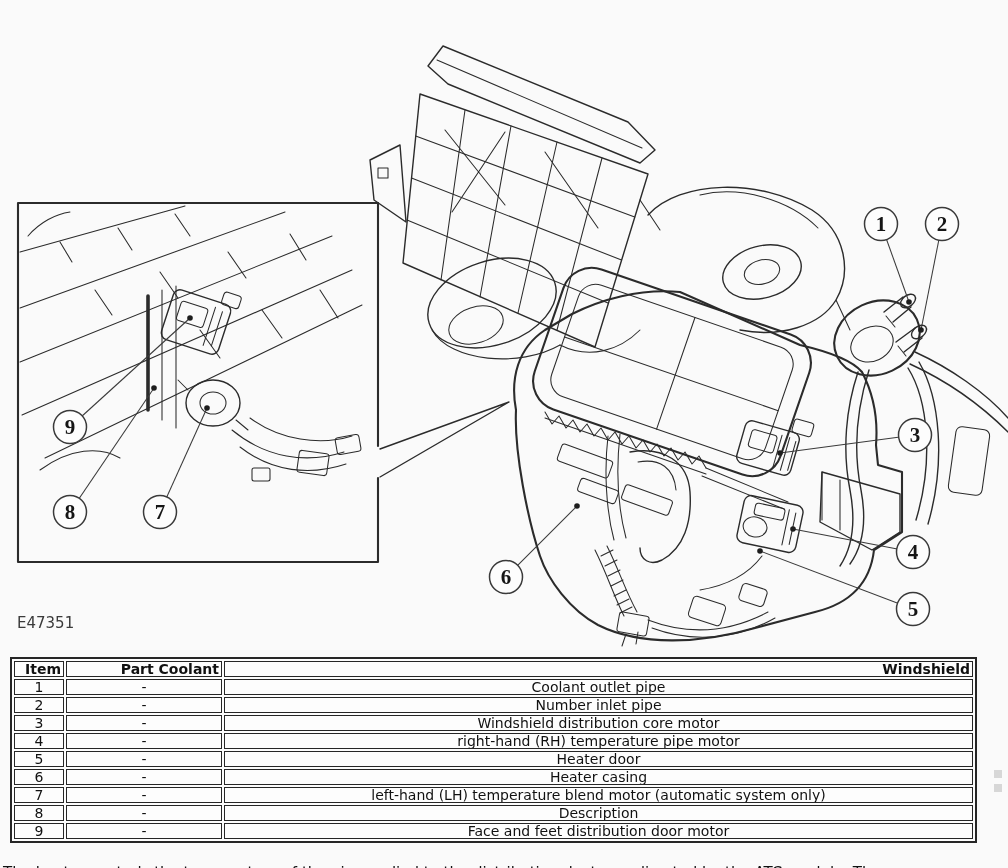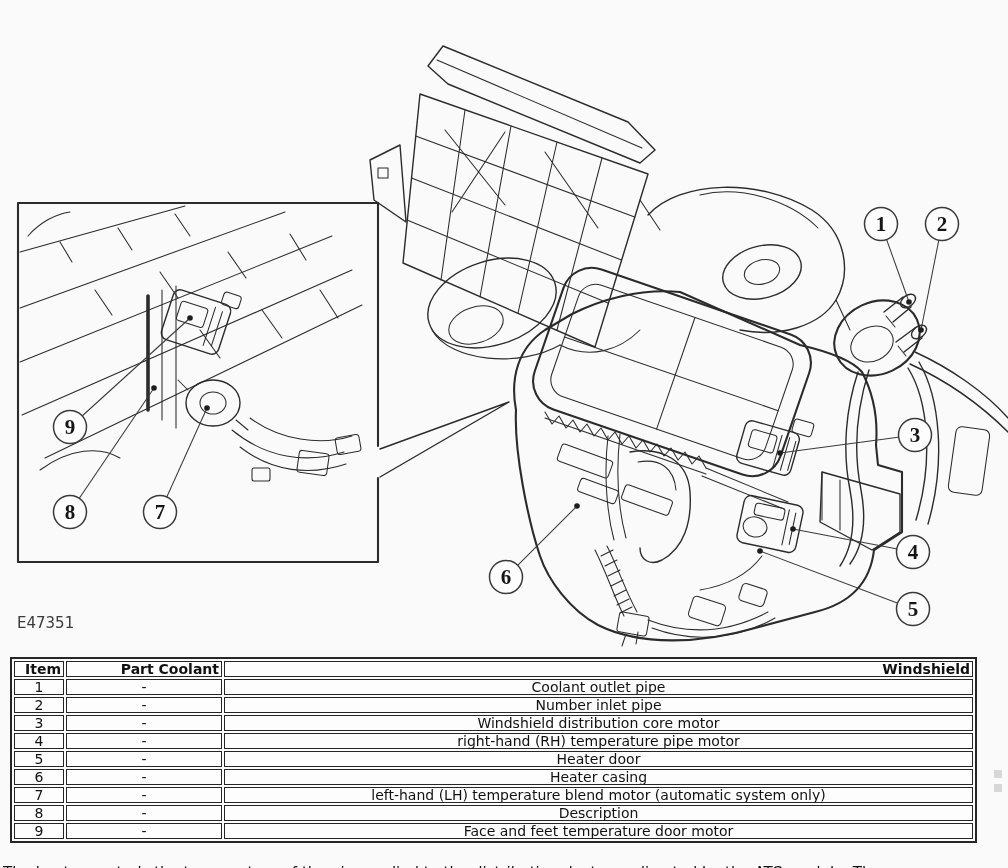--- a/index.html
+++ b/index.html
@@ -285,21 +285,21 @@
           <td>left-hand (LH) temperature blend motor (automatic system only)</td>
         </tr>
         <tr>
           <td class="c">8</td>
           <td class="c">-</td>
           <td>Description</td>
         </tr>
         <tr>
           <td class="c">9</td>
           <td class="c">-</td>
-          <td>Face and feet temperature door motor</td>
+          <td>Face and feet distribution door motor</td>
         </tr>
       </tbody>
   </table>
 
   <p class="body-text">The heater controls the temperature of the air supplied to the distribution ducts, as directed by the ATC module. The</p>
 
   <div class="gray-chip" style="left:994px;top:770px;"></div>
   <div class="gray-chip" style="left:994px;top:784px;"></div>
 </div>
 

